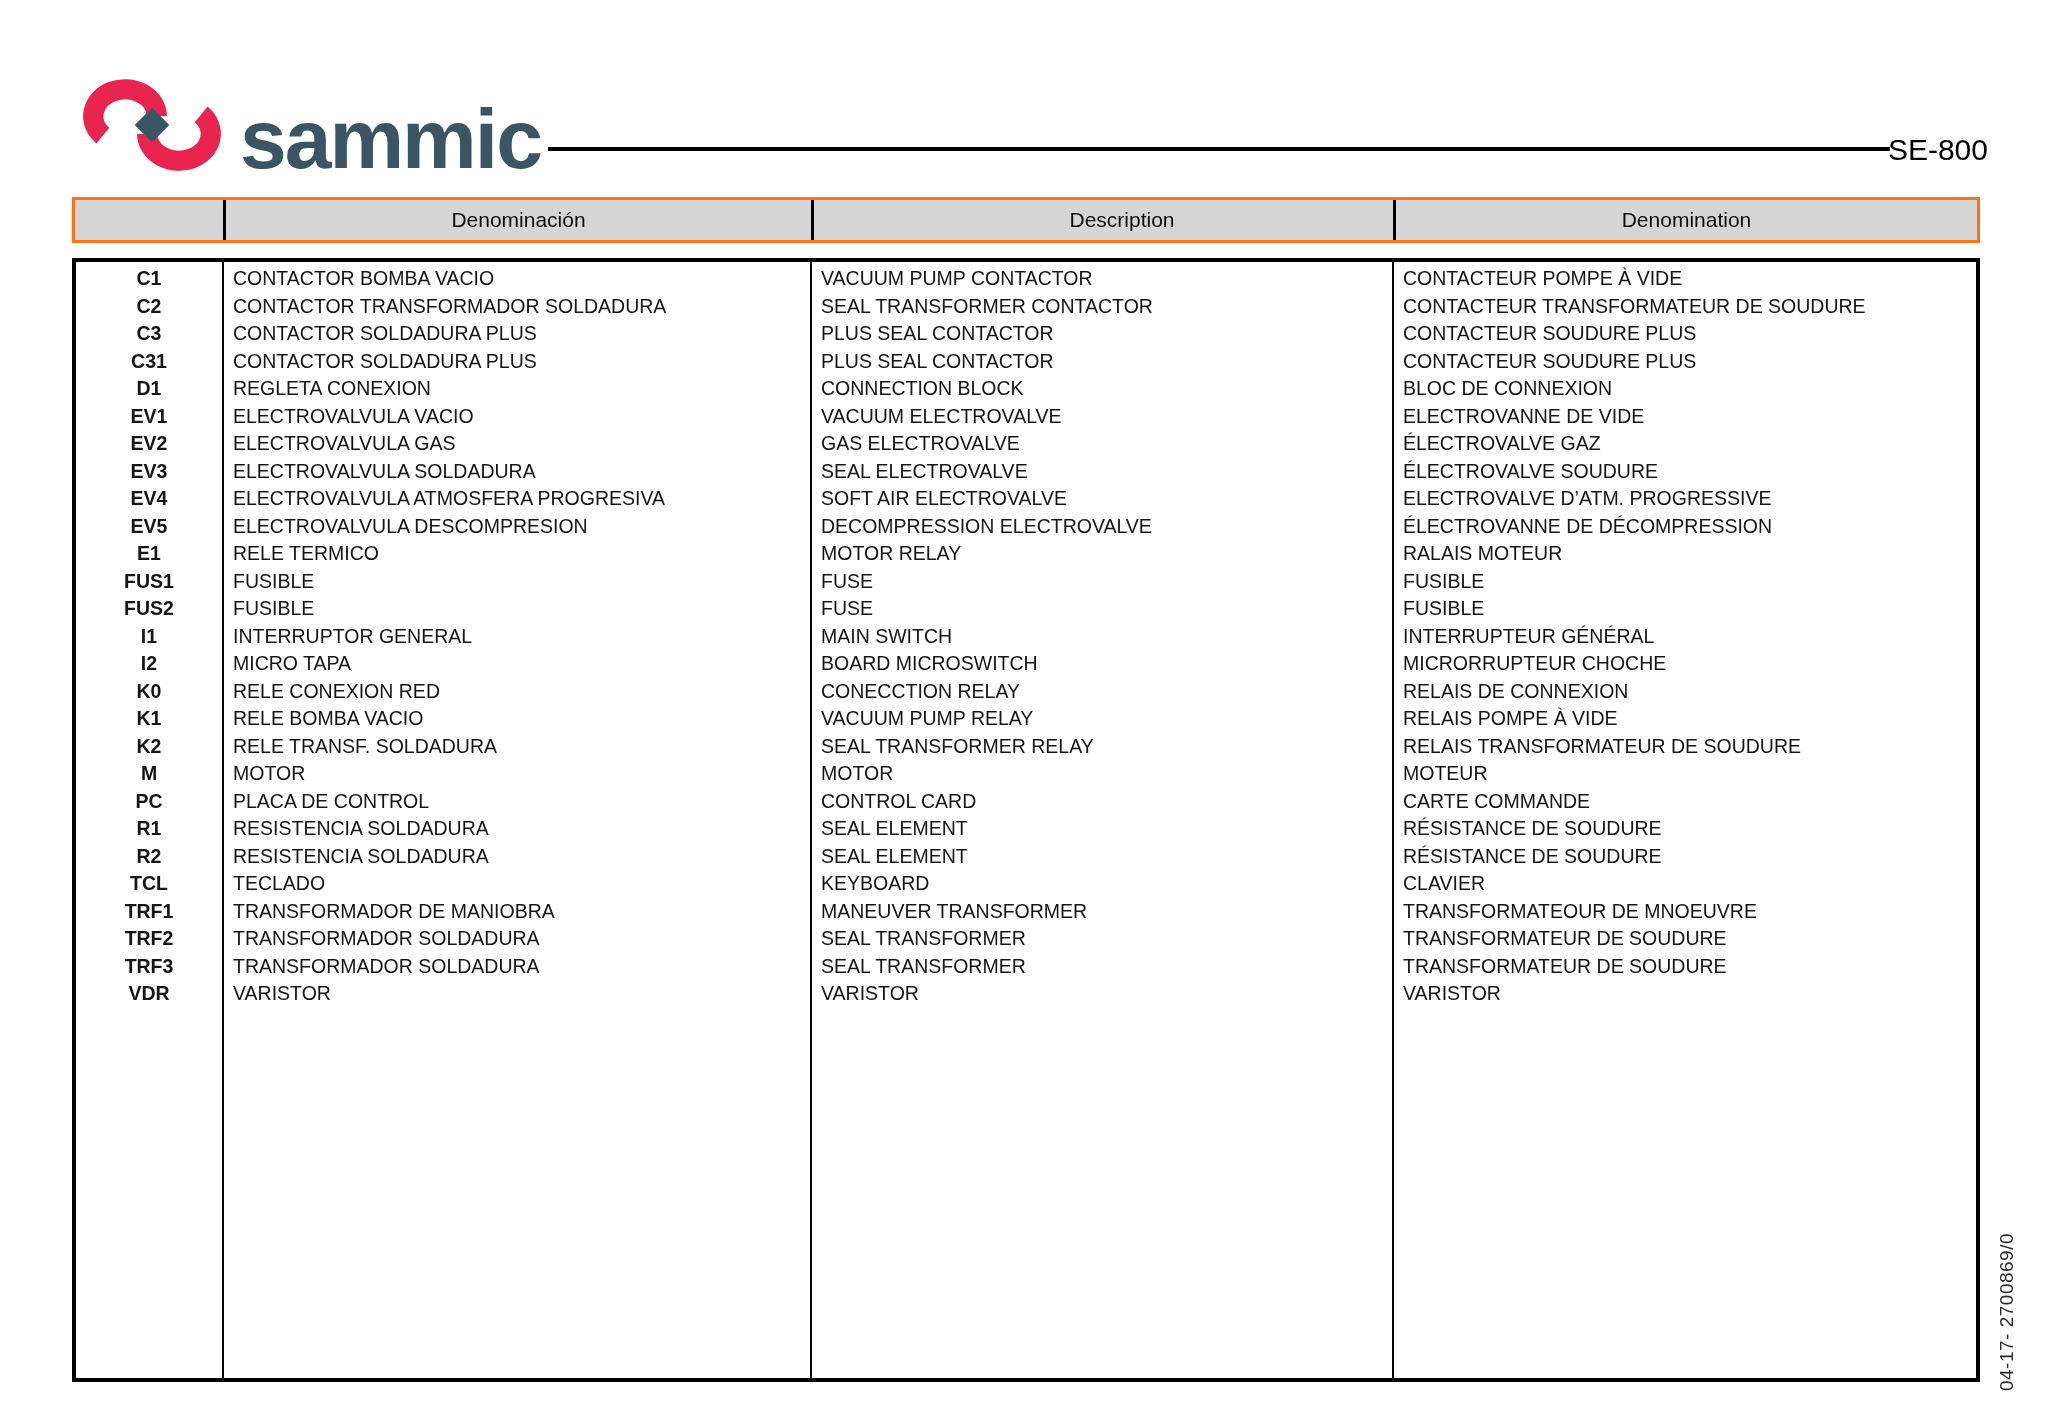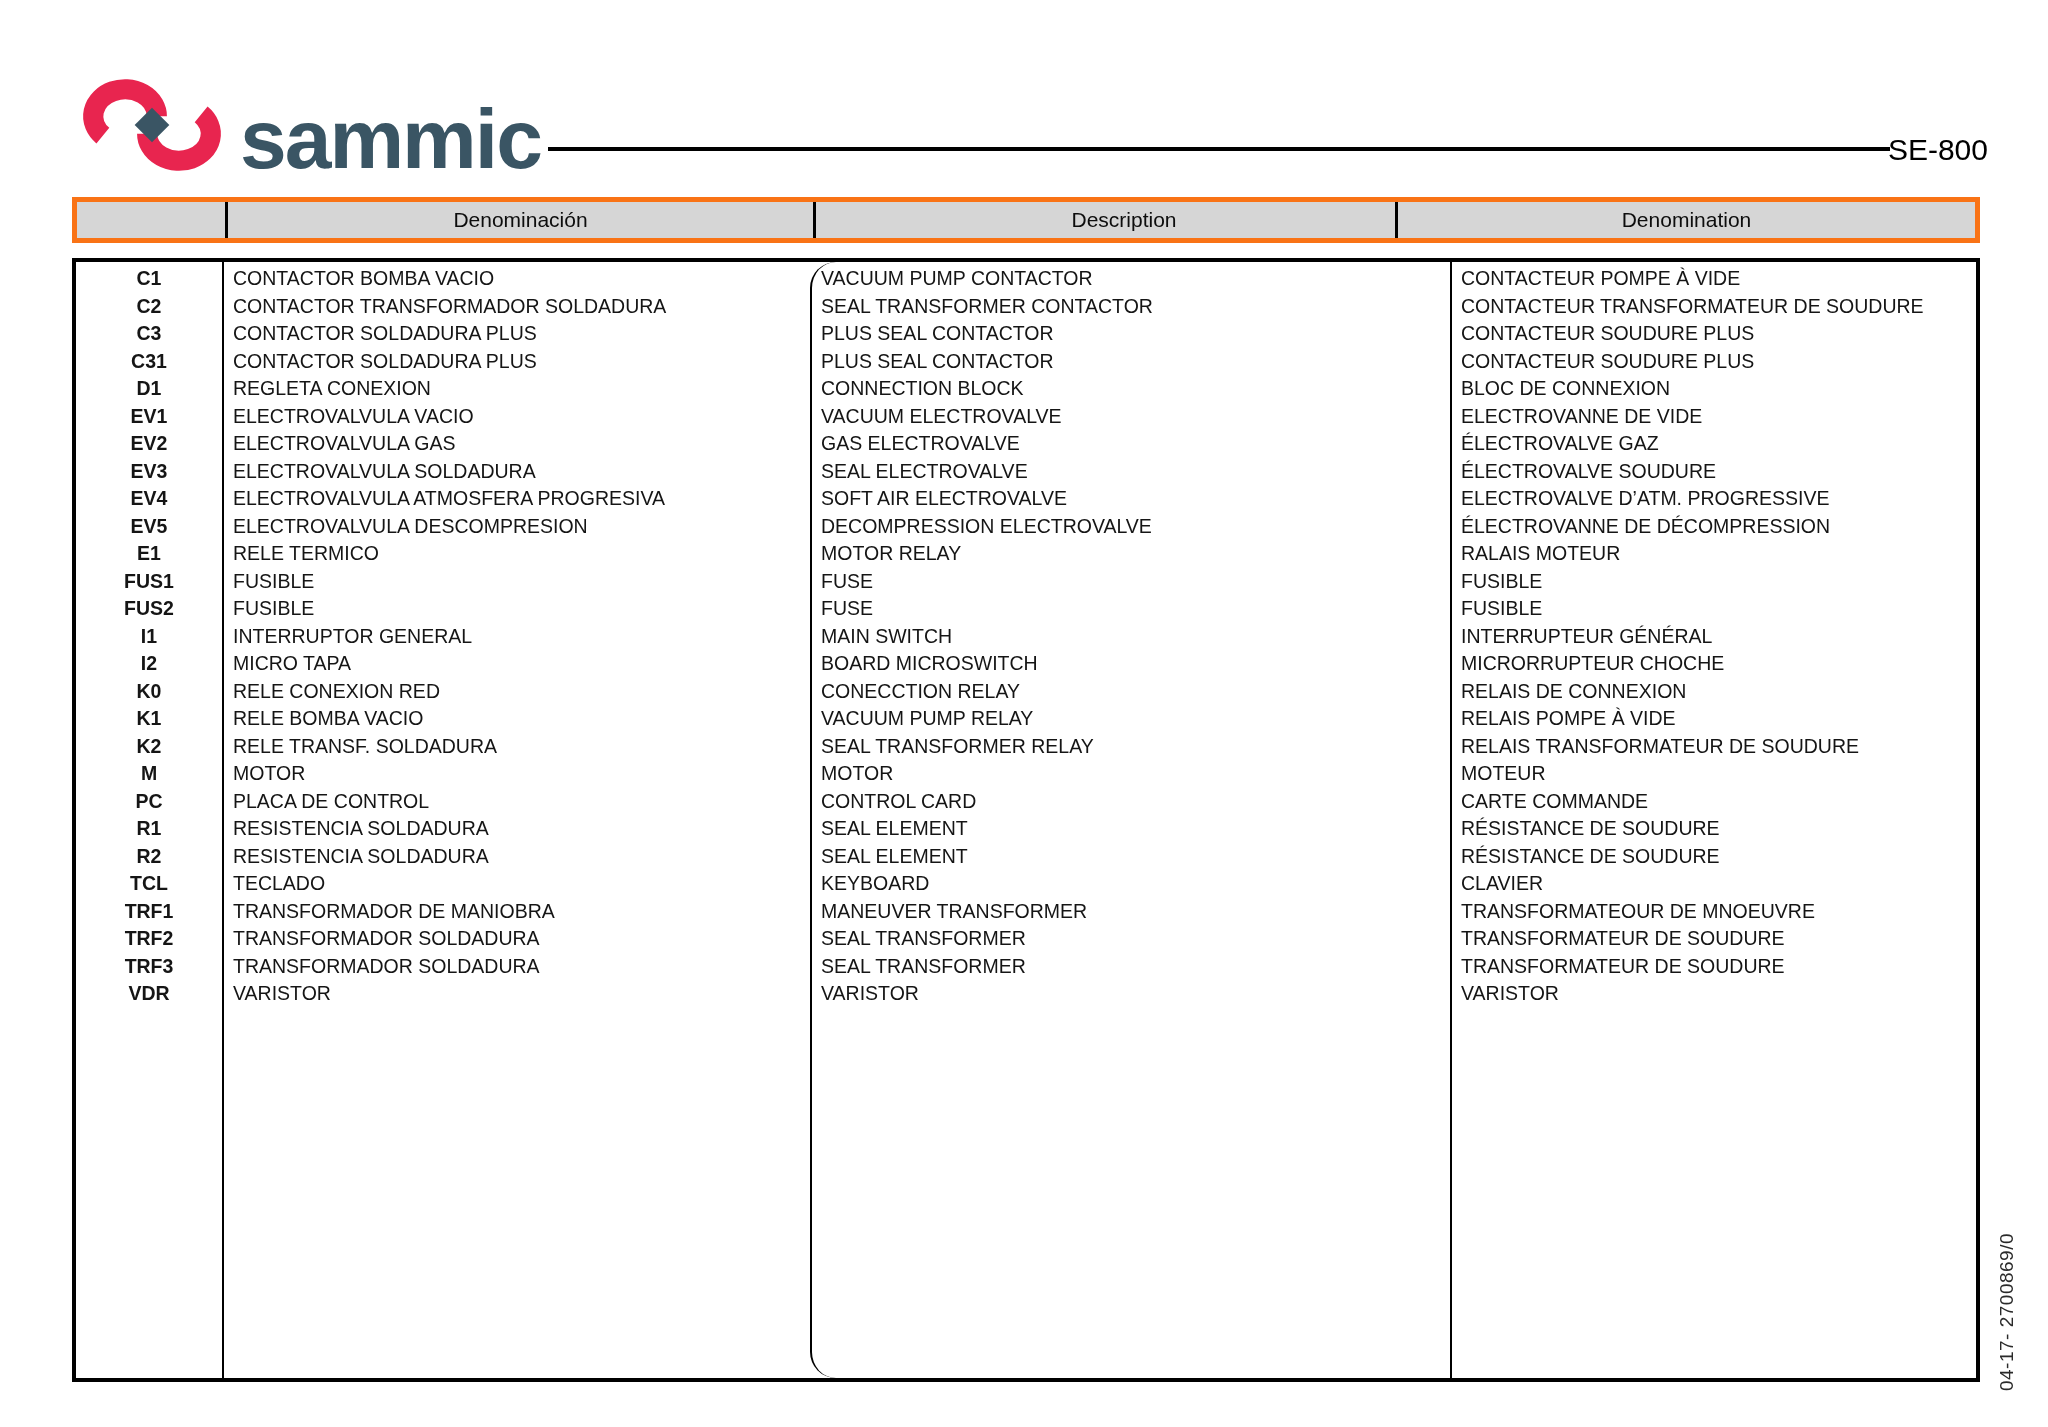--- a/index.html
+++ b/index.html
@@ -18,41 +18,41 @@
   .wordmark {
     font-size: 84px; font-weight: bold; letter-spacing: -2px;
     color: #3a5564; line-height: 0.82; margin-left: 12px; margin-bottom: 4px;
   }
   .header-rule { position: absolute; left: 548px; top: 147px; width: 1342px; height: 4px; background: #000; }
   .product-code { position: absolute; right: 60px; top: 133px; font-size: 30px; font-weight: normal; color: #000; }
 
   
   .thead {
     position: absolute; left: 72px; top: 197px; width: 1908px; height: 46px;
-    display: flex; background: #d6d6d6; border: 5px solid #f97316;
+    display: flex; background: #d6d6d6; border: 3px solid #f97316;
   }
   .th {
     display: flex; align-items: center; justify-content: center;
     font-size: 21px; color: #0d0d0d;
   }
   .th + .th { border-left: 3px solid #000; }
   .th.c0 { width: 148px; }
   .th.c1 { width: 588px; }
   .th.c2 { width: 582px; padding-left: 37px; }
   .th.c3 { flex: 1; }
 
   
   .tbody {
     position: absolute; left: 72px; top: 258px; width: 1908px; height: 1124px;
     border: 4px solid #000; display: flex; background: #fff;
   }
   .col { padding-top: 3px; }
   .col-code { width: 146px; }
   .col-es { width: 588px; border-left: 2px solid #000; }
-  .col-en { width: 640px; border-left: 2px solid #000; border-radius: 26px; }
+  .col-en { width: 582px; border-left: 2px solid #000; }
   .col-fr { flex: 1; border-left: 2px solid #000; }
   .cell {
     height: 27.5px; line-height: 27.5px; font-size: 19.5px;
     white-space: nowrap; overflow: hidden; color: #151515;
   }
   .cell.code { text-align: center; font-weight: bold; }
   .cell.es, .cell.en, .cell.fr { padding-left: 9px; }
 
   
   .doc-number {

